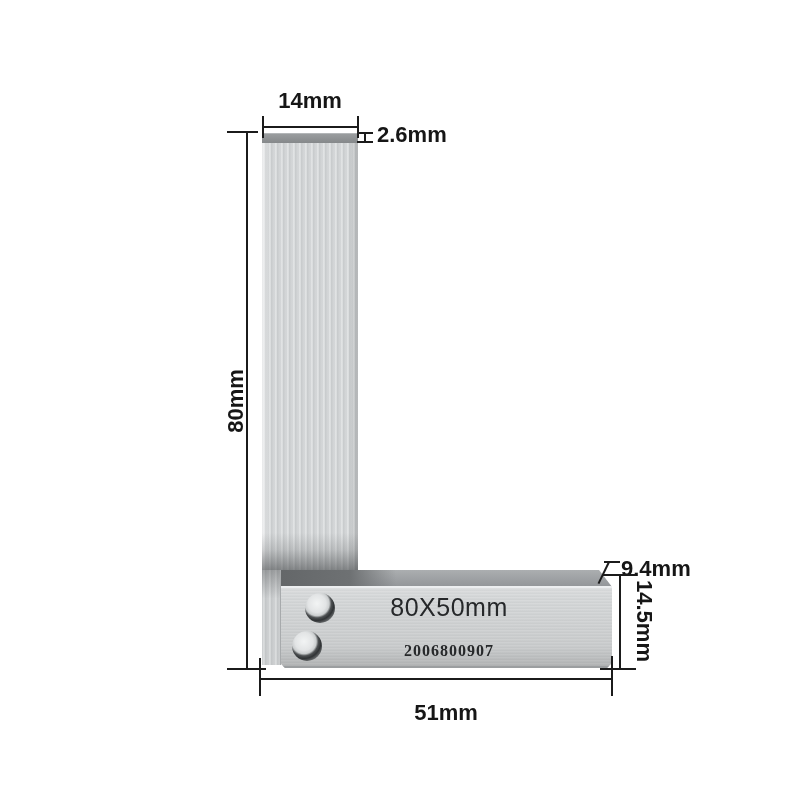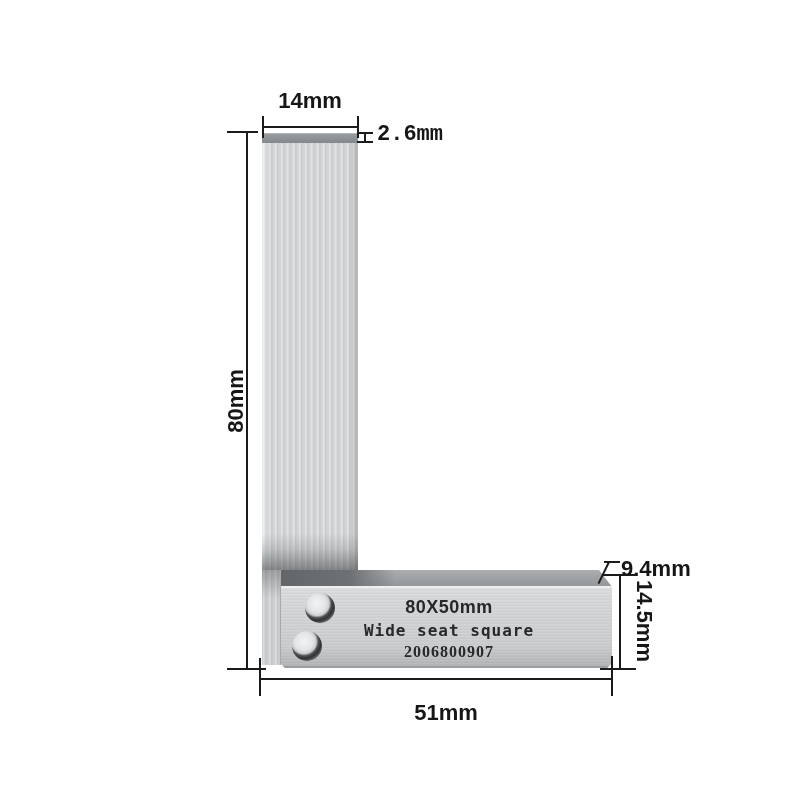--- a/index.html
+++ b/index.html
@@ -53,23 +53,23 @@
   }
   .rivet{
     position:absolute;width:30px;height:30px;border-radius:50%;
     background:radial-gradient(circle at 40% 35%,#f2f4f4 0%,#e2e4e5 34%,#cbcecf 46%,#4e5153 54%,#303335 64%,#7b7e80 80%,#b6b9ba 92%,rgba(200,203,204,0) 99%);
   }
   .rivet-top{left:24px;top:23px;}
   .rivet-bottom{left:11px;top:61px;}
   .base-text{
     position:absolute;left:38px;top:24px;width:260px;text-align:center;color:#26282a;
   }
-  .bt-size{font-size:18px;line-height:26px;font-weight:bold;letter-spacing:0.5px;}
+  .bt-size{font-size:25px;line-height:26px;font-weight:normal;letter-spacing:0.5px;}
   .bt-name{font-family:"DejaVu Sans Mono",monospace;font-weight:bold;font-size:16px;line-height:22px;letter-spacing:1px;white-space:nowrap;}
-  .bt-serial{font-family:"Liberation Serif",serif;font-weight:bold;font-size:16px;line-height:20px;letter-spacing:1px;}
+  .bt-serial{font-family:"Liberation Serif",serif;font-weight:bold;font-size:16px;line-height:20px;letter-spacing:1px;margin-top:21px;}
   
   .dl{position:absolute;background:#1b1b1b;}
   .dim-label{
     position:absolute;font-weight:bold;font-size:22px;line-height:22px;color:#161616;
     font-family:"Liberation Sans",sans-serif;white-space:nowrap;
   }
   .rot-ccw{transform:rotate(-90deg);}
   .rot-cw{transform:rotate(90deg);}
   .center{text-align:center;}
 </style>
@@ -85,34 +85,33 @@
 
   <div class="base">
     <div class="base-strip"></div>
     <div class="base-strip-shadow"></div>
     <div class="base-strip-highlight"></div>
     <div class="rivet rivet-top"></div>
     <div class="rivet rivet-bottom"></div>
     <div class="base-bottom-line"></div>
     <div class="base-text">
       <div class="bt-size">80X50mm</div>
-      <div class="bt-name">Wide seat square</div>
       <div class="bt-serial">2006800907</div>
     </div>
   </div>
 
   <div class="dim-label center" style="left:258px;top:90px;width:104px;">14mm</div>
   <div class="dl" style="left:262px;top:126px;width:97px;height:2px;"></div>
   <div class="dl" style="left:262px;top:116px;width:2px;height:22px;"></div>
   <div class="dl" style="left:357px;top:116px;width:2px;height:22px;"></div>
 
   <div class="dl" style="left:357px;top:132px;width:16px;height:2px;"></div>
   <div class="dl" style="left:357px;top:141px;width:16px;height:2px;"></div>
   <div class="dl" style="left:364px;top:132px;width:2px;height:11px;"></div>
-  <div class="dim-label" style="left:377px;top:124px;font-family:Liberation Mono, monospace;">2.6mm</div>
+  <div class="dim-label" style="left:377px;top:124px;">2.6mm</div>
 
   <div class="dl" style="left:246px;top:131px;width:2px;height:539px;"></div>
   <div class="dl" style="left:227px;top:131px;width:31px;height:2px;"></div>
   <div class="dl" style="left:227px;top:668px;width:39px;height:2px;"></div>
   <div class="dim-label center rot-ccw" style="left:186px;top:390px;width:100px;height:22px;">80mm</div>
 
   <div class="dl" style="left:604px;top:561px;width:16px;height:2px;"></div>
   <div class="dl" style="left:608px;top:562px;width:2px;height:24px;transform:rotate(26deg);transform-origin:top center;"></div>
   <div class="dim-label" style="left:621px;top:558px;text-align:right;">9.4mm</div>
 

